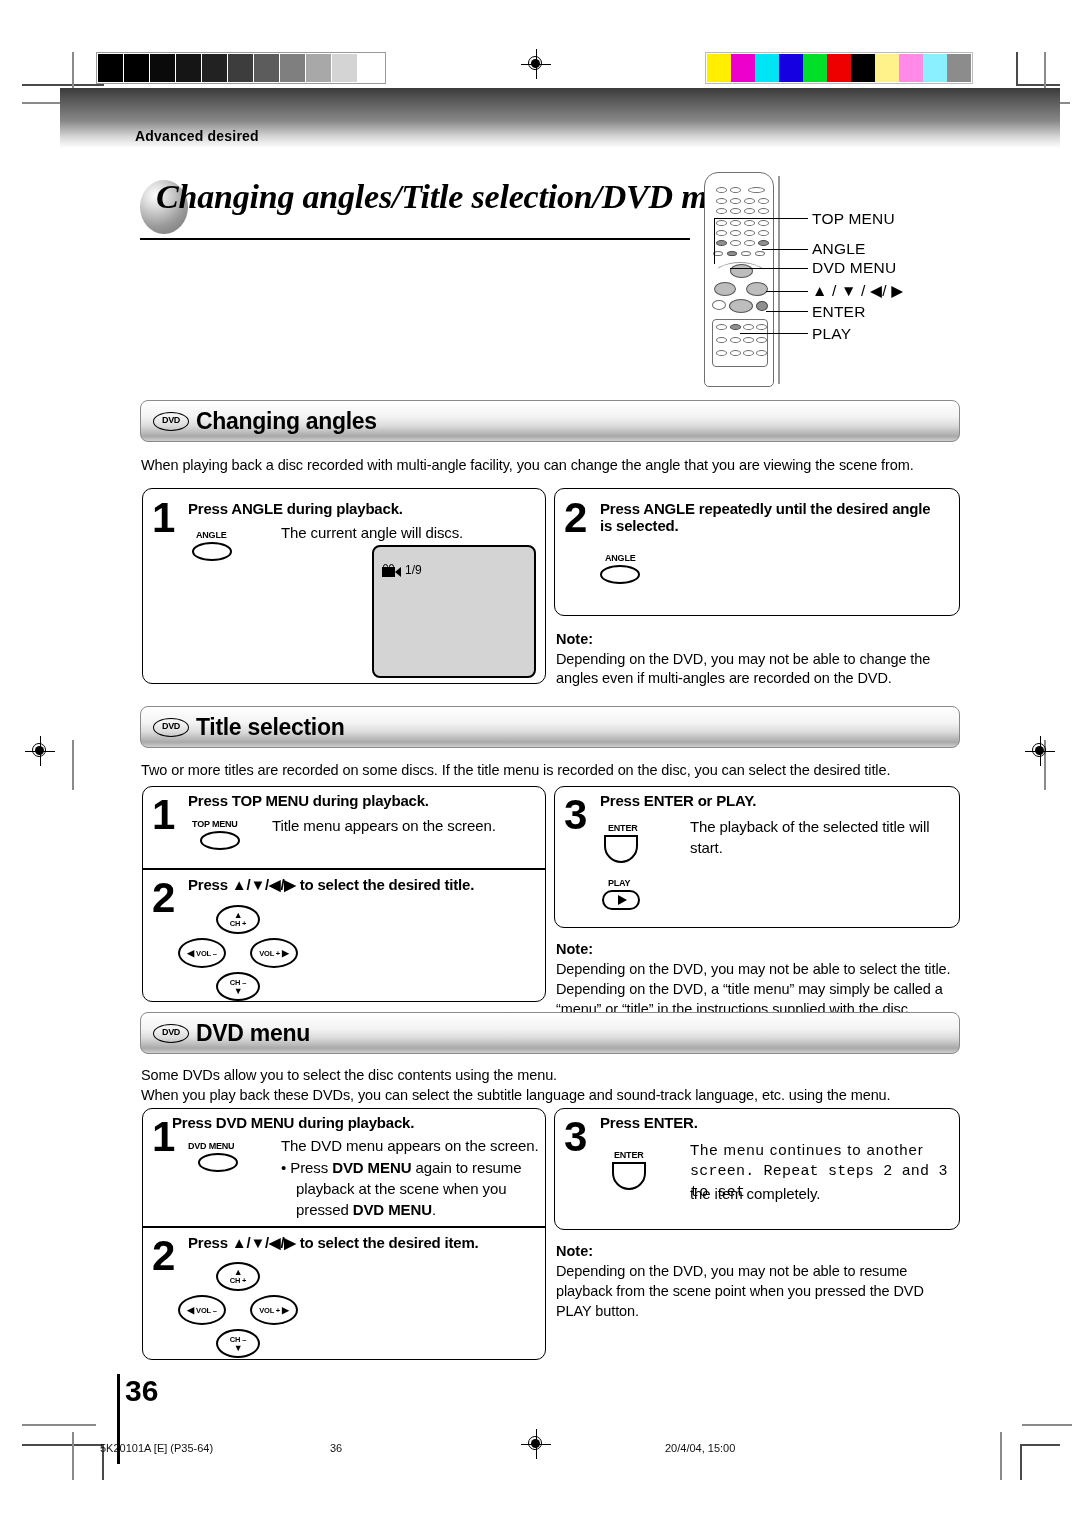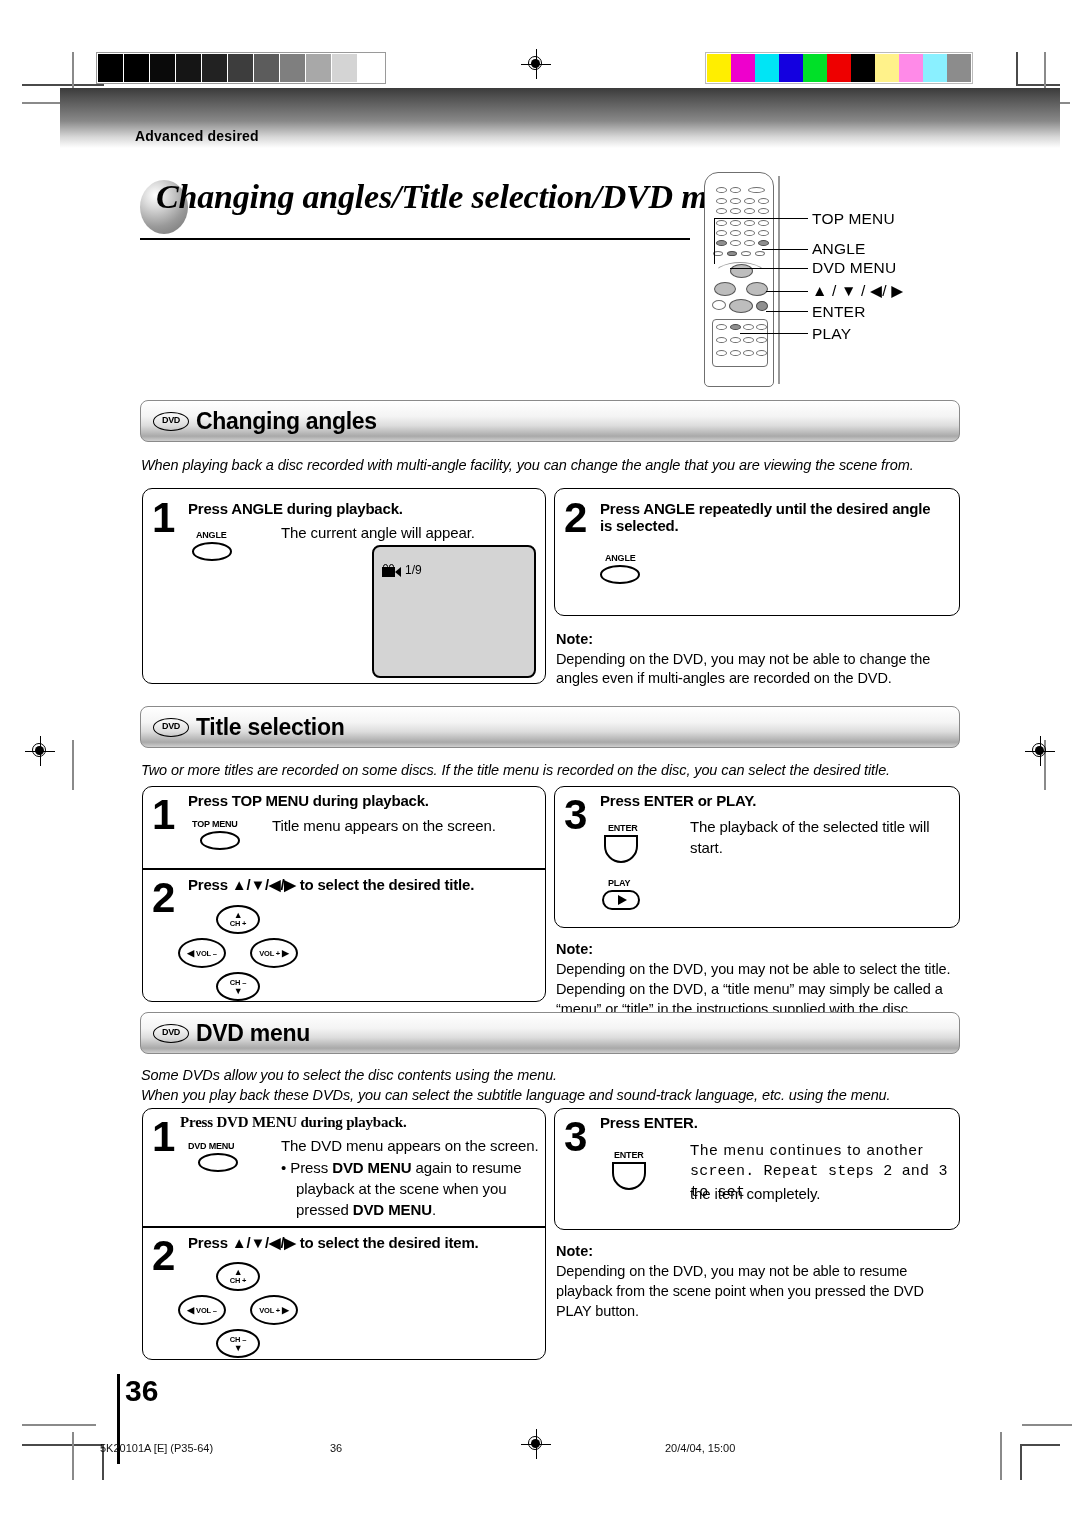--- a/index.html
+++ b/index.html
@@ -192,21 +192,20 @@
     font-size: 23px;
     font-weight: bold;
     letter-spacing: -0.3px;
   }
 
   .sec-intro {
     position: absolute;
     font-size: 14.5px;
     line-height: 20px;
     letter-spacing: -0.1px;
-    font-style: italic;
   }
 
   
   .box {
     position: absolute;
     border: 1.8px solid #000;
     border-radius: 10px;
     box-sizing: border-box;
     background: #fff;
   }
@@ -543,21 +542,21 @@
   <span class="dvd-badge">DVD</span>
   <span class="sec-title">Changing angles</span>
 </div>
 <div class="sec-intro" style="left:141px;top:455px;width:822px;">When playing back a disc recorded with multi-angle facility, you can change the angle that you are viewing the scene from.</div>
 
 <div class="box" style="left:142px;top:488px;width:404px;height:196px;"></div>
 <div class="step-num" style="left:152px;top:497px;">1</div>
 <div class="step-head" style="left:188px;top:500px;">Press ANGLE during playback.</div>
 <div class="keylabel" style="left:196px;top:530px;">ANGLE</div>
 <div class="key-oval" style="left:192px;top:542px;"></div>
-<div class="step-body" style="left:281px;top:522px;width:260px;">The current angle will appear.</div>
+<div class="step-body" style="left:281px;top:522px;width:260px;">The current angle will discs.</div>
 <div class="screen-mock" style="left:372px;top:545px;width:164px;height:133px;"></div>
 <div class="angle-readout" style="left:382px;top:563px;">
   <span class="cam-icon">
     <span class="cam-reel1"></span>
       <span class="cam-reel2"></span>
     <span class="cam-body"></span>
       <span class="cam-lens"></span>
   </span>
   <span>1/9</span>
 </div>
@@ -636,21 +635,21 @@
   <span class="dvd-badge">DVD</span>
   <span class="sec-title">DVD menu</span>
 </div>
 <div class="sec-intro" style="left:141px;top:1065px;width:822px;">Some DVDs allow you to select the disc contents using the menu.</div>
 <div class="sec-intro" style="left:141px;top:1085px;width:822px;">When you play back these DVDs, you can select the subtitle language and sound-track language, etc. using the menu.</div>
 
 <div class="box" style="left:142px;top:1108px;width:404px;height:252px;"></div>
 <div class="divider" style="left:142px;top:1226px;width:404px;"></div>
 
 <div class="step-num" style="left:152px;top:1116px;">1</div>
-<div class="step-head" style="left:180px;top:1114px;font-family:Liberation Serif, serif;">Press DVD MENU during playback.</div>
+<div class="step-head" style="left:172px;top:1114px;">Press DVD MENU during playback.</div>
 <div class="keylabel" style="left:188px;top:1141px;">DVD MENU</div>
 <div class="key-oval" style="left:198px;top:1153px;"></div>
 <div class="step-body" style="left:281px;top:1135px;width:262px;">The DVD menu appears on the screen.</div>
 <div class="step-body" style="left:281px;top:1157px;width:262px;">
   <span>•</span>
   <span>Press </span><b>DVD MENU</b><span> again to resume</span>
 </div>
 <div class="step-body" style="left:296px;top:1178px;width:250px;">playback at the scene when you</div>
 <div class="step-body" style="left:296px;top:1199px;width:250px;">
   <span>pressed </span><b>DVD MENU</b><span>.</span>

